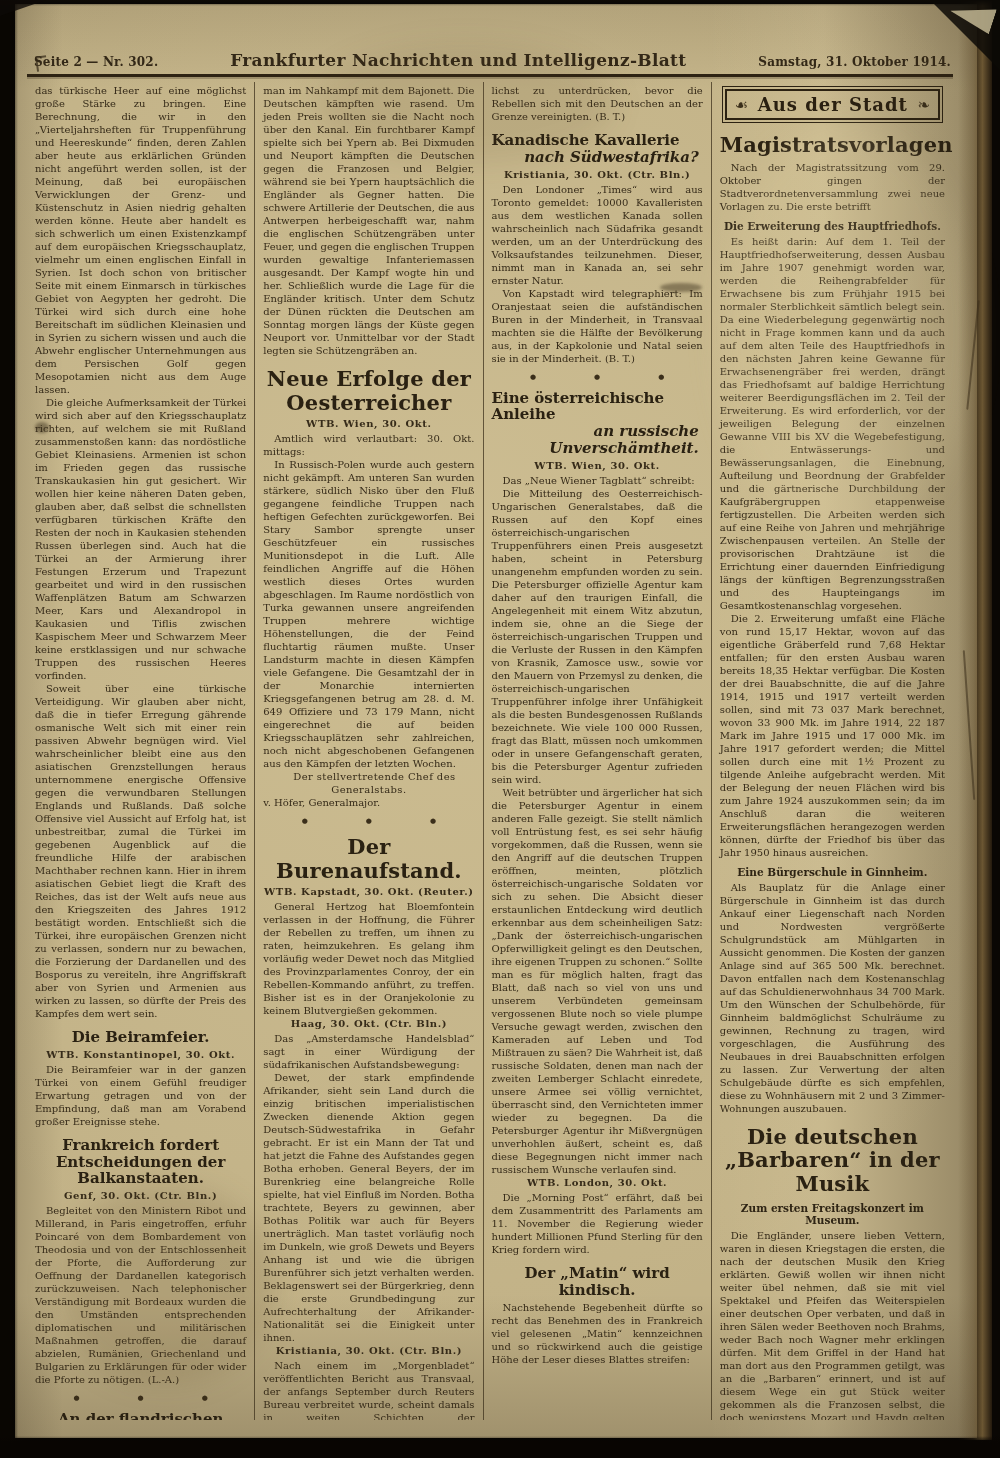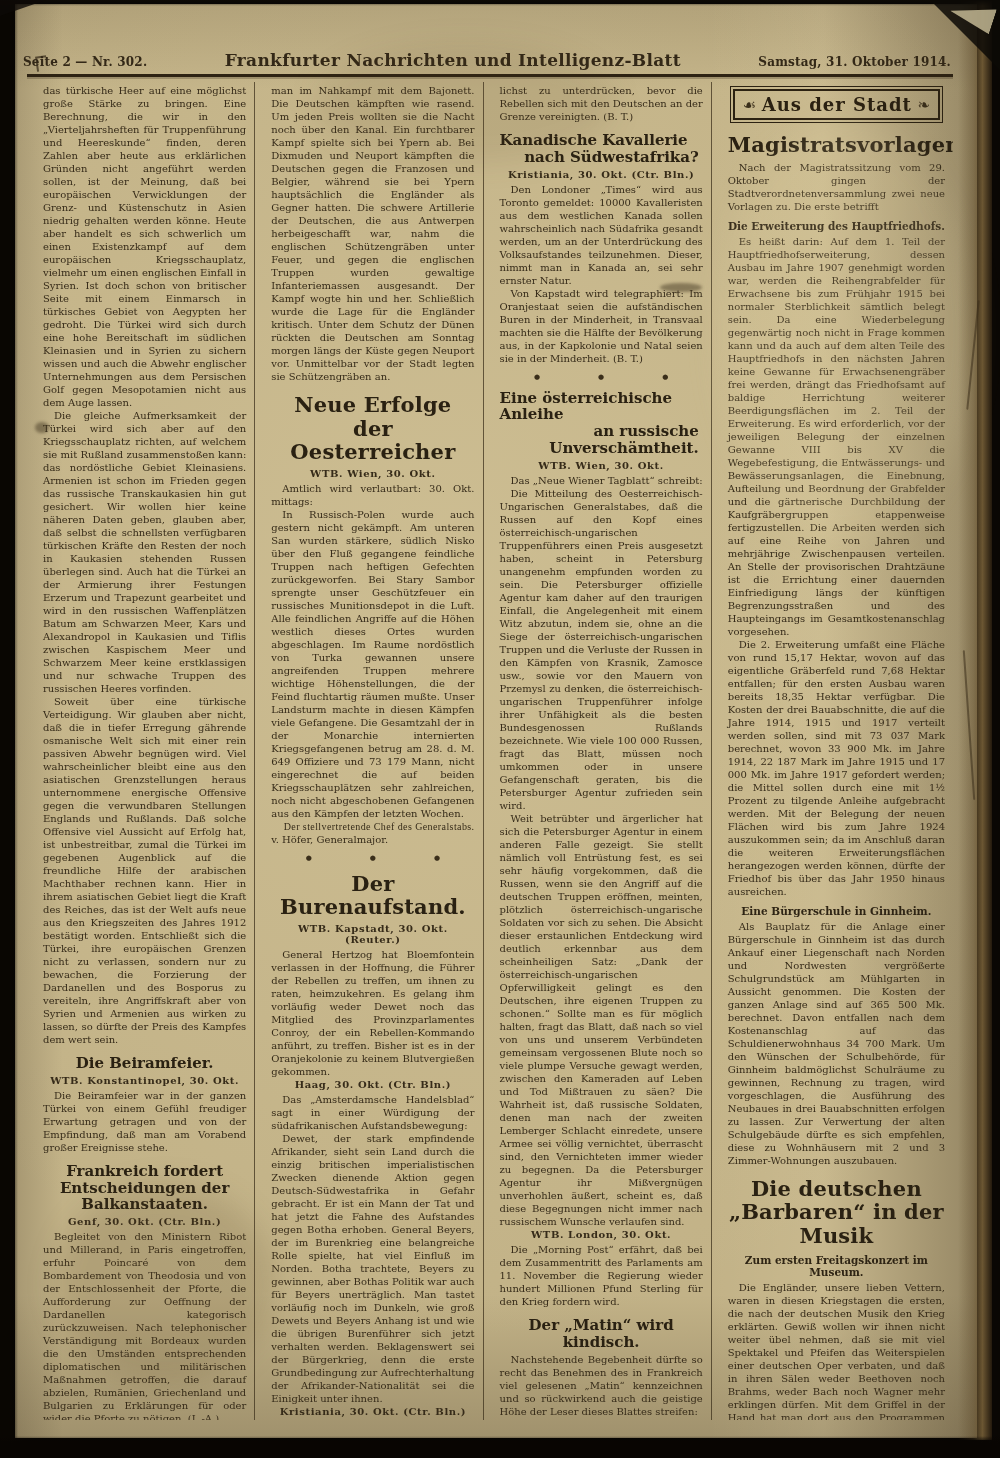--- a/index.html
+++ b/index.html
@@ -13,48 +13,48 @@
     position:absolute;left:15px;top:4px;width:962px;height:1434px;
     background:
       radial-gradient(ellipse 120% 90% at 45% 40%, rgba(236,222,178,.25), rgba(0,0,0,0) 60%),
       linear-gradient(90deg, rgba(43,32,18,.18), rgba(0,0,0,0) 5%, rgba(0,0,0,0) 72%, rgba(255,240,200,.10) 84%, rgba(43,32,18,.25) 98%),
       linear-gradient(180deg, rgba(60,45,24,.14), rgba(0,0,0,0) 6%, rgba(0,0,0,0) 90%, rgba(40,30,16,.22)),
       #c2b287;
     box-shadow:0 0 18px rgba(0,0,0,.8);
   }
   
   .masthead{
-    position:absolute;left:8px;right:26px;top:46px;height:22px;
+    position:absolute;left:19px;right:26px;top:46px;height:22px;
     display:flex;align-items:baseline;justify-content:space-between;
     color:#332817;
   }
   .m-page,.m-date{font-size:12px;font-weight:700;letter-spacing:.2px;}
   .m-title{font-size:17px;font-weight:700;letter-spacing:.3px;}
   .m-rule{position:absolute;left:12px;right:24px;top:70px;height:2.5px;background:#2e2313;box-shadow:0 2px 0 rgba(46,35,19,.25);}
   
   .cols{
     position:absolute;left:12px;right:24px;top:78px;bottom:18px;
     display:flex;color:#362b19;
   }
-  .col{flex:1 1 0;padding:2px 8px 0 8px;overflow:hidden;margin-left:8px;}
+  .col{flex:1 1 0;padding:2px 8px 0 8px;overflow:hidden;}
   .col:not(:last-child){border-right:1px solid rgba(62,49,28,.75);}
   .col4{flex-basis:14px;}
   
   .p{font-size:10px;line-height:13px;text-align:justify;text-indent:11px;hyphens:auto;margin:0;}
   .p.cont{text-indent:0;}
   .h1{font-weight:700;text-align:center;font-size:15px;line-height:1.12;color:#2a2112;margin:9px 0 3px;}
   .h1.xl{font-size:21px;margin:10px 0 4px;letter-spacing:.2px;}
   .h1.stag{text-align:left;}
-  .h1.stag .l2{display:block;text-align:right;padding-right:4px;}
+  .h1.stag .l2{display:block;text-align:right;padding-right:4px;font-style:italic;}
   .h2{font-weight:700;text-align:center;font-size:10.5px;margin:7px 0 3px;color:#2e2414;}
   .date{text-align:center;font-size:10px;font-weight:600;letter-spacing:.6px;margin:1px 0 3px;}
   .sep{display:flex;justify-content:center;gap:58px;margin:8px 0 2px;}
   .sep .dot{font-size:7px;line-height:8px;color:#3a2e1a;}
   .sig{font-size:10px;line-height:13px;margin:0;}
-  .sig.l{text-align:right;text-indent:11px;letter-spacing:.4px;font-family:Liberation Serif, serif;}
+  .sig.l{text-align:center;text-indent:11px;letter-spacing:.4px;}
   .sig.r{text-align:left;padding-right:14px;font-weight:400;}
   
   .box{border:1px solid #2c2212;padding:2px;margin:2px 2px 6px;}
   .box-inner{border:2.5px solid #2c2212;display:flex;align-items:center;justify-content:space-between;padding:3px 8px;}
   .box-text{font-size:18px;font-weight:700;color:#2a2011;letter-spacing:1px;}
   .swirl{font-size:15px;color:#3a2e1a;}
   
   .edge-left{position:absolute;left:0;top:0;bottom:0;width:18px;background:linear-gradient(90deg,#090602 55%,rgba(9,6,2,0));}
   .edge-bottom{position:absolute;left:0;right:0;bottom:0;height:22px;background:linear-gradient(0deg,#080502 70%,rgba(8,5,2,0));}
   .edge-top{position:absolute;left:0;right:0;top:0;height:6px;background:linear-gradient(180deg,#0d0a05,rgba(13,10,5,0));}

